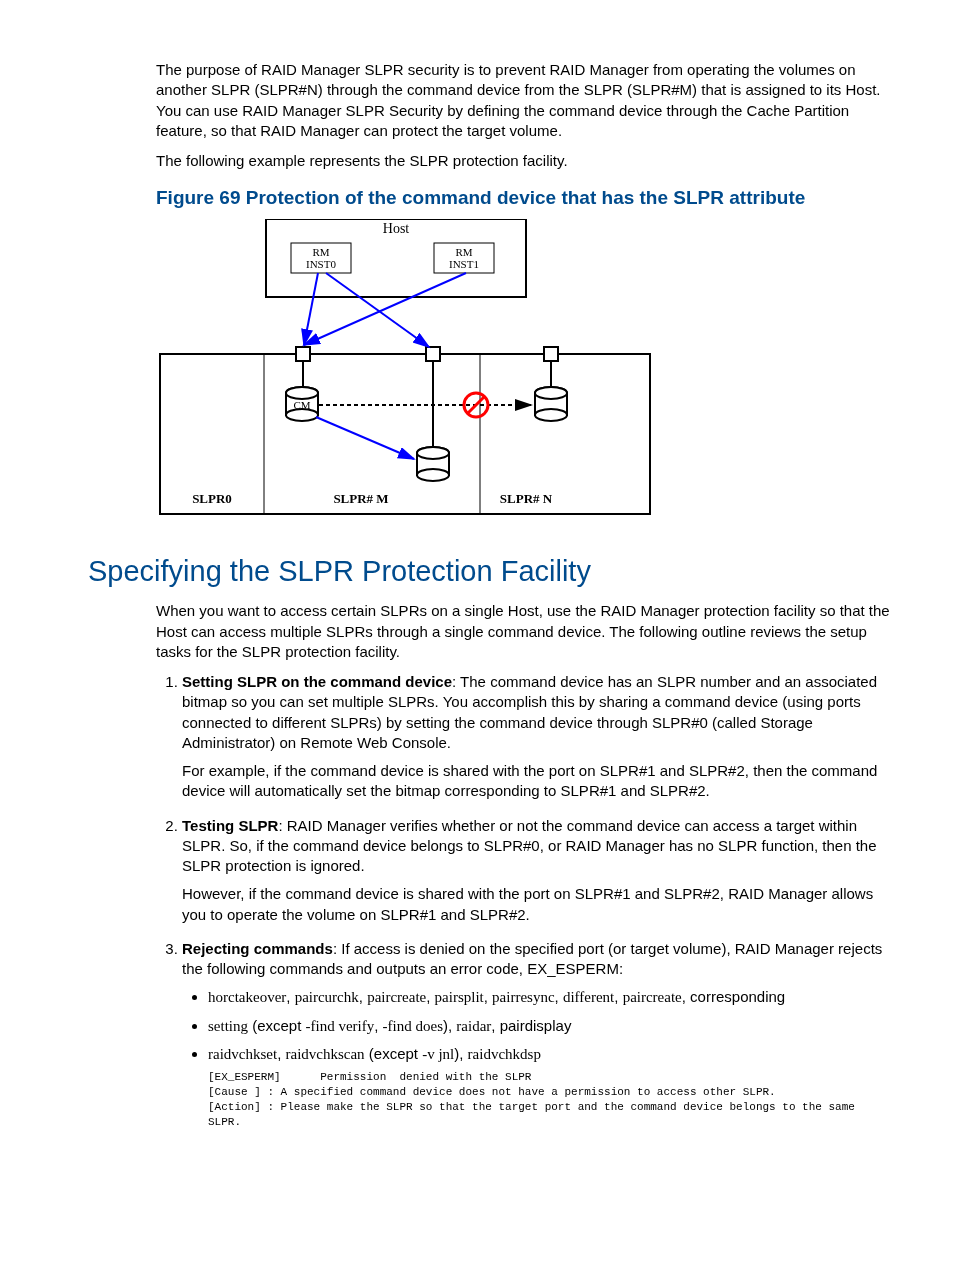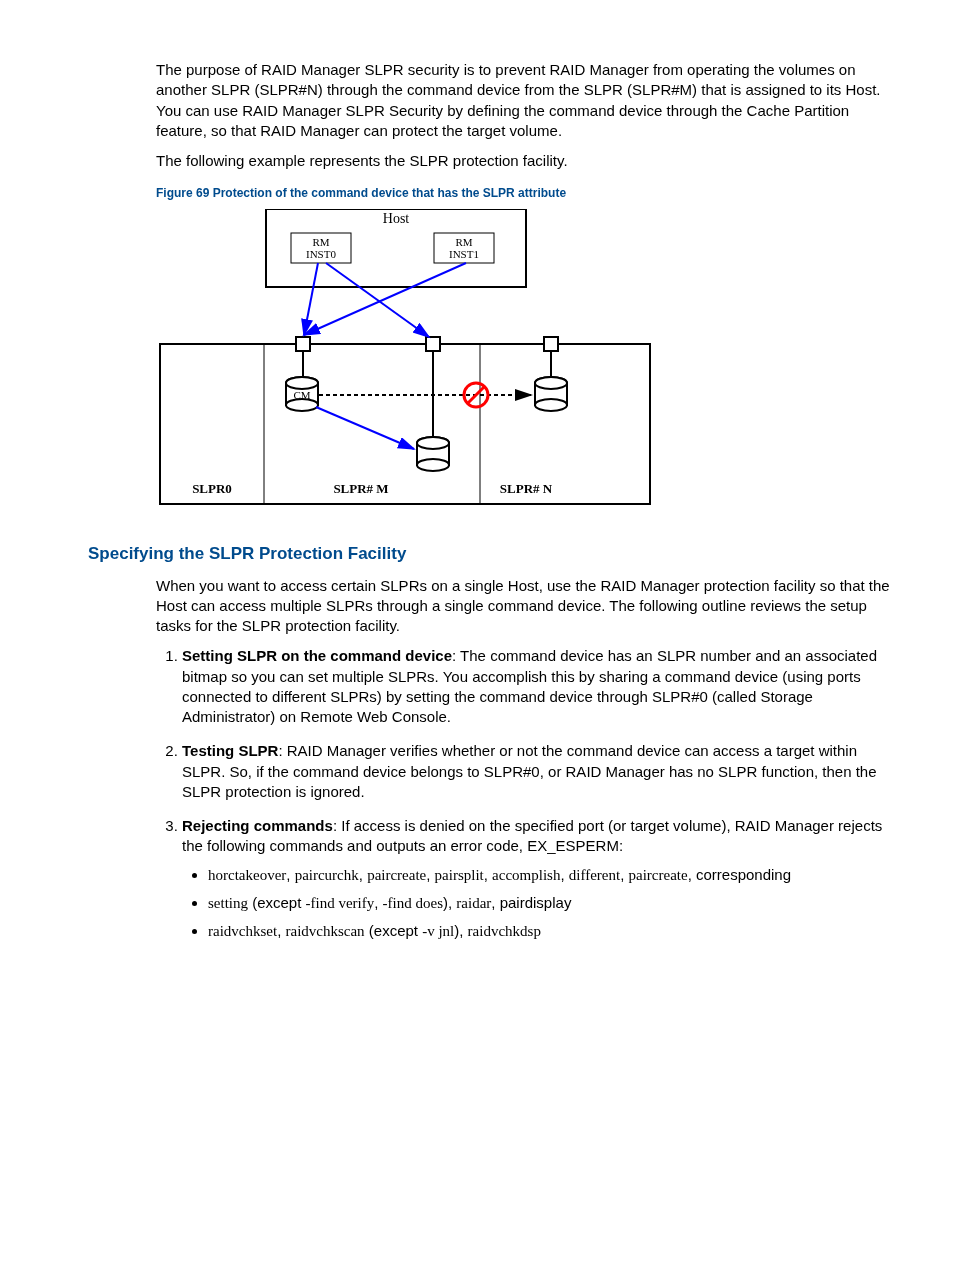--- a/index.html
+++ b/index.html
@@ -1,18 +1,18 @@
 <!DOCTYPE html>
 <html><head>
 <meta charset="utf-8">
 <style>
 body{font-family:Arial,Helvetica,sans-serif;font-size:15px;color:#000;margin:0;padding:60px 56px 50px 88px;width:954px;box-sizing:border-box;line-height:1.35}
 .para{margin:0 0 10px 68px}
-.figcap{color:#004b8d;font-weight:bold;margin:14px 0 8px 68px;font-size:12px}
-h2{color:#004b8d;font-weight:bold;font-size:17px;margin:18px 0 10px 0}
+.figcap{color:#004b8d;font-weight:bold;margin:14px 0 8px 68px;font-size:19px}
+h2{color:#004b8d;font-weight:normal;font-size:29px;margin:18px 0 10px 0}
 ol{margin:0 0 8px 68px;padding-left:26px}
 ol>li{margin-bottom:14px}
 ol>li>p{margin:8px 0 0 0}
 ul{margin:8px 0 0 0;padding-left:26px;list-style-type:disc}
 ul>li{margin-bottom:8px}
 code,.mono{font-family:Liberation Serif, serif}
 pre{font-family:"Courier New",monospace;font-size:11px;margin:6px 0 0 0;white-space:pre-wrap;line-height:1.35}
 .diagram{margin:8px 0 14px 68px}
 b{font-weight:bold}
 </style>
@@ -86,26 +86,32 @@
 <text x="370" y="284" text-anchor="middle" font-family="Times New Roman" font-weight="bold" font-size="13">SLPR# N</text>
 </svg>
 </div>
 
 <h2>Specifying the SLPR Protection Facility</h2>
 <p class="para">When you want to access certain SLPRs on a single Host, use the RAID Manager protection facility so that the Host can access multiple SLPRs through a single command device. The following outline reviews the setup tasks for the SLPR protection facility.</p>
 
 <ol>
 <li>
   <b>Setting SLPR on the command device</b><span>: The command device has an SLPR number and an associated bitmap so you can set multiple SLPRs. You accomplish this by sharing a command device (using ports connected to different SLPRs) by setting the command device through SLPR#0 (called Storage Administrator) on Remote Web Console.</span>
+  <p>For example, if the command device is shared with the port on SLPR#1 and SLPR#2, then the command device will automatically set the bitmap corresponding to SLPR#1 and SLPR#2.</p>
 </li>
 <li>
   <b>Testing SLPR</b><span>: RAID Manager verifies whether or not the command device can access a target within SLPR. So, if the command device belongs to SLPR#0, or RAID Manager has no SLPR function, then the SLPR protection is ignored.</span>
+  <p>However, if the command device is shared with the port on SLPR#1 and SLPR#2, RAID Manager allows you to operate the volume on SLPR#1 and SLPR#2.</p>
 </li>
 <li>
   <b>Rejecting commands</b><span>: If access is denied on the specified port (or target volume), RAID Manager rejects the following commands and outputs an error code, EX_ESPERM:</span>
   <ul>
-    <li><code>horctakeover</code>, <code>paircurchk</code>, <code>paircreate</code>, <code>pairsplit</code>, <code>accomplish</code>, <code>different</code>, <code>paircreate</code>, <span>corresponding</span></li>
+    <li><code>horctakeover</code>, <code>paircurchk</code>, <code>paircreate</code>, <code>pairsplit</code>, <code>pairresync</code>, <code>different</code>, <code>paircreate</code>, <span>corresponding</span></li>
     <li><code>setting</code><span> (except </span><code>-find verify</code>, <code>-find does</code><span>), </span><code>raidar</code>, <span>pairdisplay</span></li>
     <li><code>raidvchkset</code>, <code>raidvchkscan</code><span> (except </span><code>-v jnl</code><span>), </span><code>raidvchkdsp</code>
+      <pre>[EX_ESPERM]      Permission  denied with the SLPR
+[Cause ] : A specified command device does not have a permission to access other SLPR.
+[Action] : Please make the SLPR so that the target port and the command device belongs to the same
+SLPR.</pre>
     </li>
   </ul>
 </li>
 </ol>
 
 </body></html>

